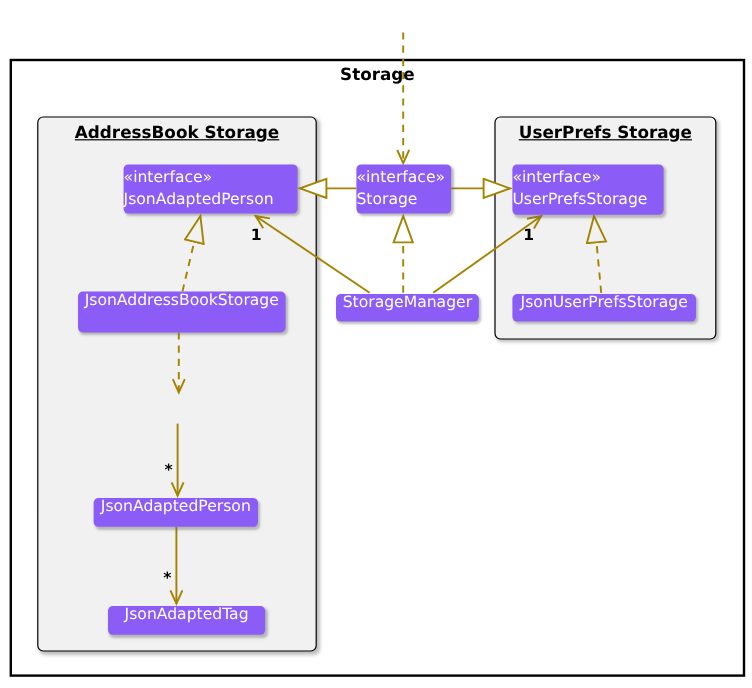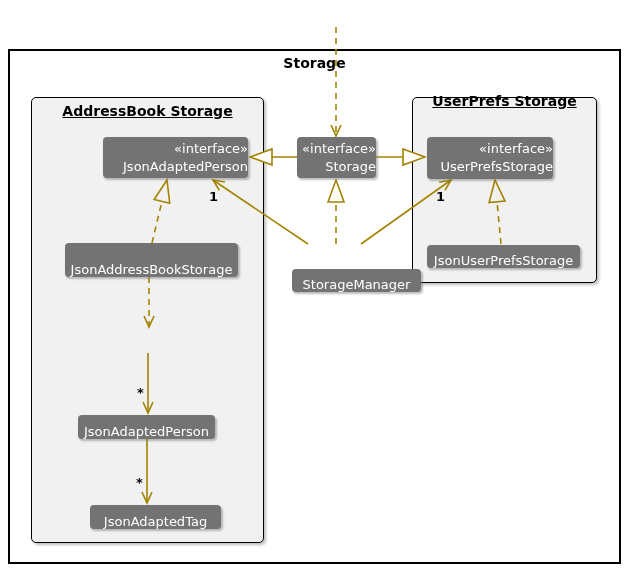--- a/index.html
+++ b/index.html
@@ -4,22 +4,22 @@
 <style>
   html,body{margin:0;padding:0;background:#ffffff;}
   body{font-family:"DejaVu Sans","Liberation Sans",sans-serif;}
   #canvas{position:relative;width:627px;height:573px;background:#ffffff;overflow:hidden;}
   .abs{position:absolute;box-sizing:border-box;}
   .frame{border:2px solid #000000;background:#ffffff;}
   .frame-title{font-size:14px;font-weight:bold;color:#000000;text-align:center;}
   .grp{background:#f1f1f1;border:1.5px solid #000000;border-radius:5px;
        box-shadow:2px 2px 3px rgba(110,110,110,0.45);}
   .grp-title{font-size:14px;font-weight:bold;color:#000000;text-align:center;white-space:nowrap;text-decoration:underline;}
-  .cls{background:#737373;color:#ffffff;font-size:13px;border-radius:4px;
-       display:flex;align-items:flex-end;justify-content:center;white-space:nowrap;
+  .cls{background:#8b5cf6;color:#ffffff;font-size:13px;border-radius:4px;
+       display:flex;align-items:flex-start;justify-content:center;white-space:nowrap;
        box-shadow:1.5px 2px 2px rgba(110,110,110,0.45);}
   .iface{flex-direction:column;line-height:18px;}
   .mult{font-size:13px;font-weight:bold;color:#000000;white-space:nowrap;}
   svg.edges{position:absolute;left:0;top:0;}
   .edge{stroke:#A38300;stroke-width:1.6;fill:none;}
   .dashed{stroke-dasharray:6,5;}
 </style>
 </head>
 <body>
 
@@ -50,39 +50,39 @@
     <line class="edge" x1="361" y1="244" x2="451" y2="180" marker-end="url(#vee)"></line>
     <line class="edge dashed" x1="152" y1="243" x2="167" y2="180" marker-end="url(#triG)"></line>
     <line class="edge dashed" x1="501" y1="244" x2="495" y2="180" marker-end="url(#triG)"></line>
     <line class="edge dashed" x1="149" y1="266" x2="149" y2="327" marker-end="url(#vee)"></line>
     <line class="edge" x1="148" y1="353" x2="148" y2="413" marker-end="url(#vee)"></line>
     <line class="edge" x1="147" y1="439" x2="147" y2="503" marker-end="url(#vee)"></line>
   </svg>
 
   <div class="abs frame-title" style="left:8px;top:55px;width:613px;">Storage</div>
   <div class="abs grp-title" style="left:31px;top:103px;width:233px;">AddressBook Storage</div>
-  <div class="abs grp-title" style="left:412px;top:93px;width:185px;">UserPrefs Storage</div>
+  <div class="abs grp-title" style="left:412px;top:103px;width:185px;">UserPrefs Storage</div>
 
   <div class="abs cls iface" style="left:103px;top:137px;width:145px;height:41px;">
     <span>«interface»</span>
     <span>JsonAdaptedPerson</span>
   </div>
   <div class="abs cls iface" style="left:297px;top:137px;width:79px;height:41px;">
     <span>«interface»</span>
     <span>Storage</span>
   </div>
   <div class="abs cls iface" style="left:427px;top:137px;width:126px;height:42px;">
     <span>«interface»</span>
     <span>UserPrefsStorage</span>
   </div>
 
   <div class="abs cls" style="left:65px;top:243px;width:173px;height:34px;">
     <span>JsonAddressBookStorage</span>
   </div>
-  <div class="abs cls" style="left:292px;top:245px;width:129px;height:23px;margin-top:24px;">
+  <div class="abs cls" style="left:280px;top:245px;width:119px;height:23px;">
     <span>StorageManager</span>
   </div>
   <div class="abs cls" style="left:427px;top:245px;width:153px;height:23px;">
     <span>JsonUserPrefsStorage</span>
   </div>
   <div class="abs cls" style="left:78px;top:415px;width:137px;height:24px;">
     <span>JsonAdaptedPerson</span>
   </div>
   <div class="abs cls" style="left:90px;top:505px;width:131px;height:24px;">
     <span>JsonAdaptedTag</span>

